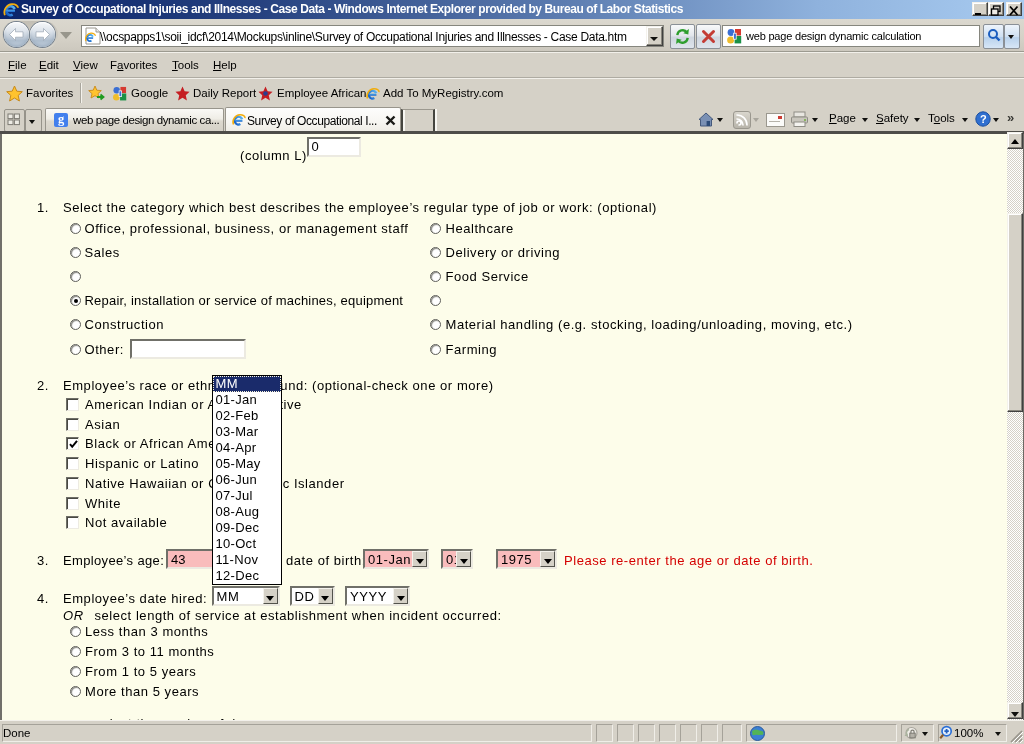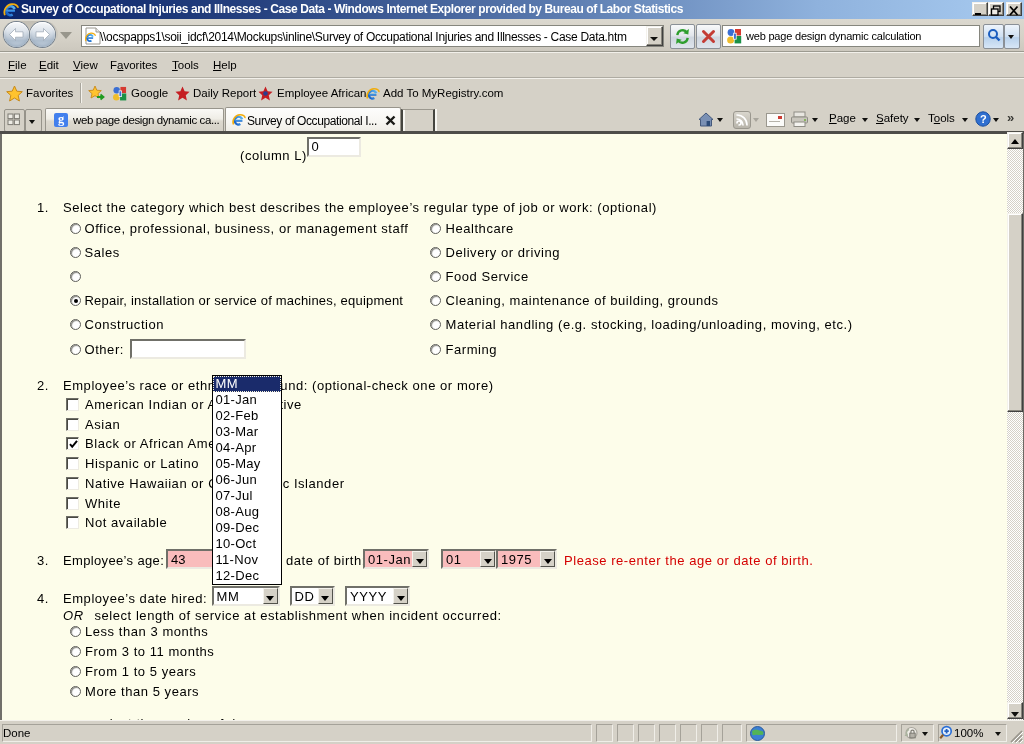--- a/index.html
+++ b/index.html
@@ -270,21 +270,20 @@
   <div class="rad" style="left:68px;top:210px"></div>
     <div class="t" style="left:82.5px;top:208px">Other:</div>
   <input class="inp" style="left: 128px; top: 205px; width: 116px; height: 20px;">
   <div class="rad" style="left:428px;top:89px"></div>
     <div class="t" style="left:443.5px;top:87px">Healthcare</div>
   <div class="rad" style="left:428px;top:113px"></div>
     <div class="t" style="left:443.5px;top:111px">Delivery or driving</div>
   <div class="rad" style="left:428px;top:137px"></div>
     <div class="t" style="left:443.5px;top:135px">Food Service</div>
   <div class="rad" style="left:428px;top:161px"></div>
-    <div class="t" style="left:443.5px;top:159px">Cleaning, maintenance of building, grounds</div>
   <div class="rad" style="left:428px;top:185px"></div>
     <div class="t" style="left:443.5px;top:183px">Material handling (e.g. stocking, loading/unloading, moving, etc.)</div>
   <div class="rad" style="left:428px;top:210px"></div>
     <div class="t" style="left:443.5px;top:208px">Farming</div>
 
   <div class="t" style="left:35px;top:244px">2.</div>
   <div class="t" style="left:61px;top:244px">Employee’s race or ethnic background: (optional-check one or more)</div>
   <div class="chk" style="left:64px;top:264px"></div>
     <div class="t" style="left:83px;top:263px">American Indian or Alaskan Native</div>
   <div class="chk" style="left:64px;top:284px"></div>
@@ -301,21 +300,21 @@
   <div class="chk" style="left:64px;top:363px"></div>
     <div class="t" style="left:83px;top:362px">White</div>
   <div class="chk" style="left:64px;top:382px"></div>
     <div class="t" style="left:83px;top:381px">Not available</div>
 
   <div class="t" style="left:35px;top:419px">3.</div>
   <div class="t" style="left:61px;top:419px;letter-spacing:0.35px">Employee’s age:</div>
   <input class="inp pink" style="left: 164px; top: 415px; width: 56px; height: 20px;" value="43" readonly="">
   <div class="t" style="left:284px;top:419px">date of birth:</div>
   <div class="sel pink" style="left:361px;top:414.5px;width:66px">01-Jan<span class="sb"></span></div>
-  <div class="sel pink" style="left:439px;top:414.5px;width:56px">01<span class="sb"></span></div>
+  <div class="sel pink" style="left:439px;top:414.5px;width:32px">01<span class="sb"></span></div>
   <div class="sel pink" style="left:494px;top:414.5px;width:61px">1975<span class="sb"></span></div>
   <div class="t" style="left:562px;top:419px;color:#D40000">Please re-enter the age or date of birth.</div>
 
   <div class="t" style="left:35px;top:457px">4.</div>
   <div class="t" style="left:61px;top:457px">Employee’s date hired:</div>
   <div class="sel" style="left:209.5px;top:451.5px;width:68px">MM<span class="sb"></span></div>
   <div class="sel" style="left:287.5px;top:451.5px;width:45px">DD<span class="sb"></span></div>
   <div class="sel" style="left:343px;top:451.5px;width:65px">YYYY<span class="sb"></span></div>
   <div class="t" style="left:61px;top:474px"><i>OR</i></div>
   <div class="t" style="left:92.5px;top:474px">select length of service at establishment when incident occurred:</div>

